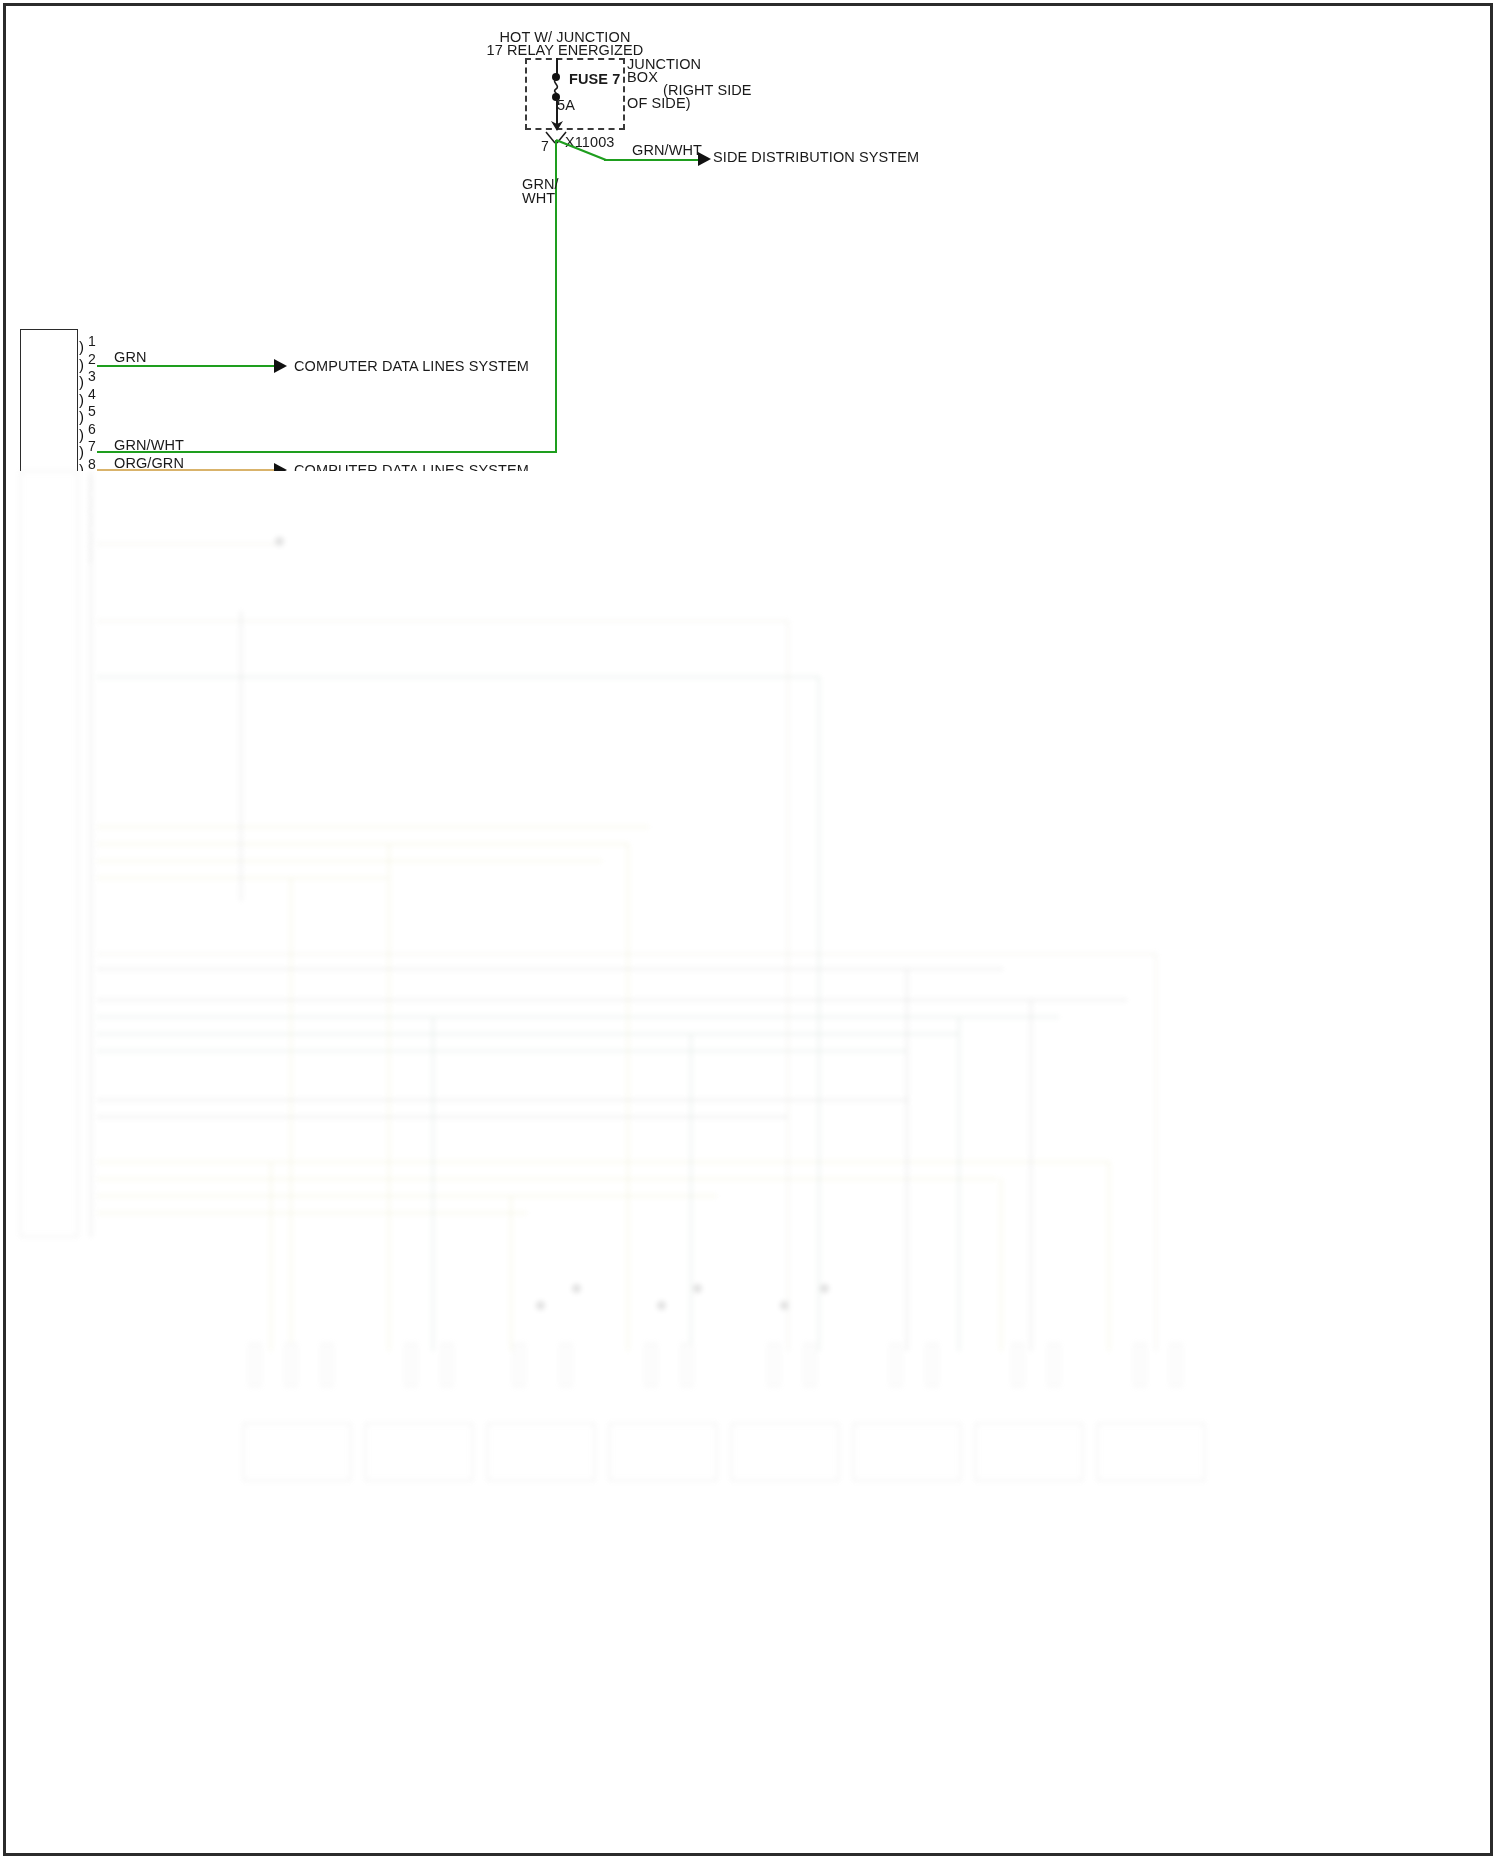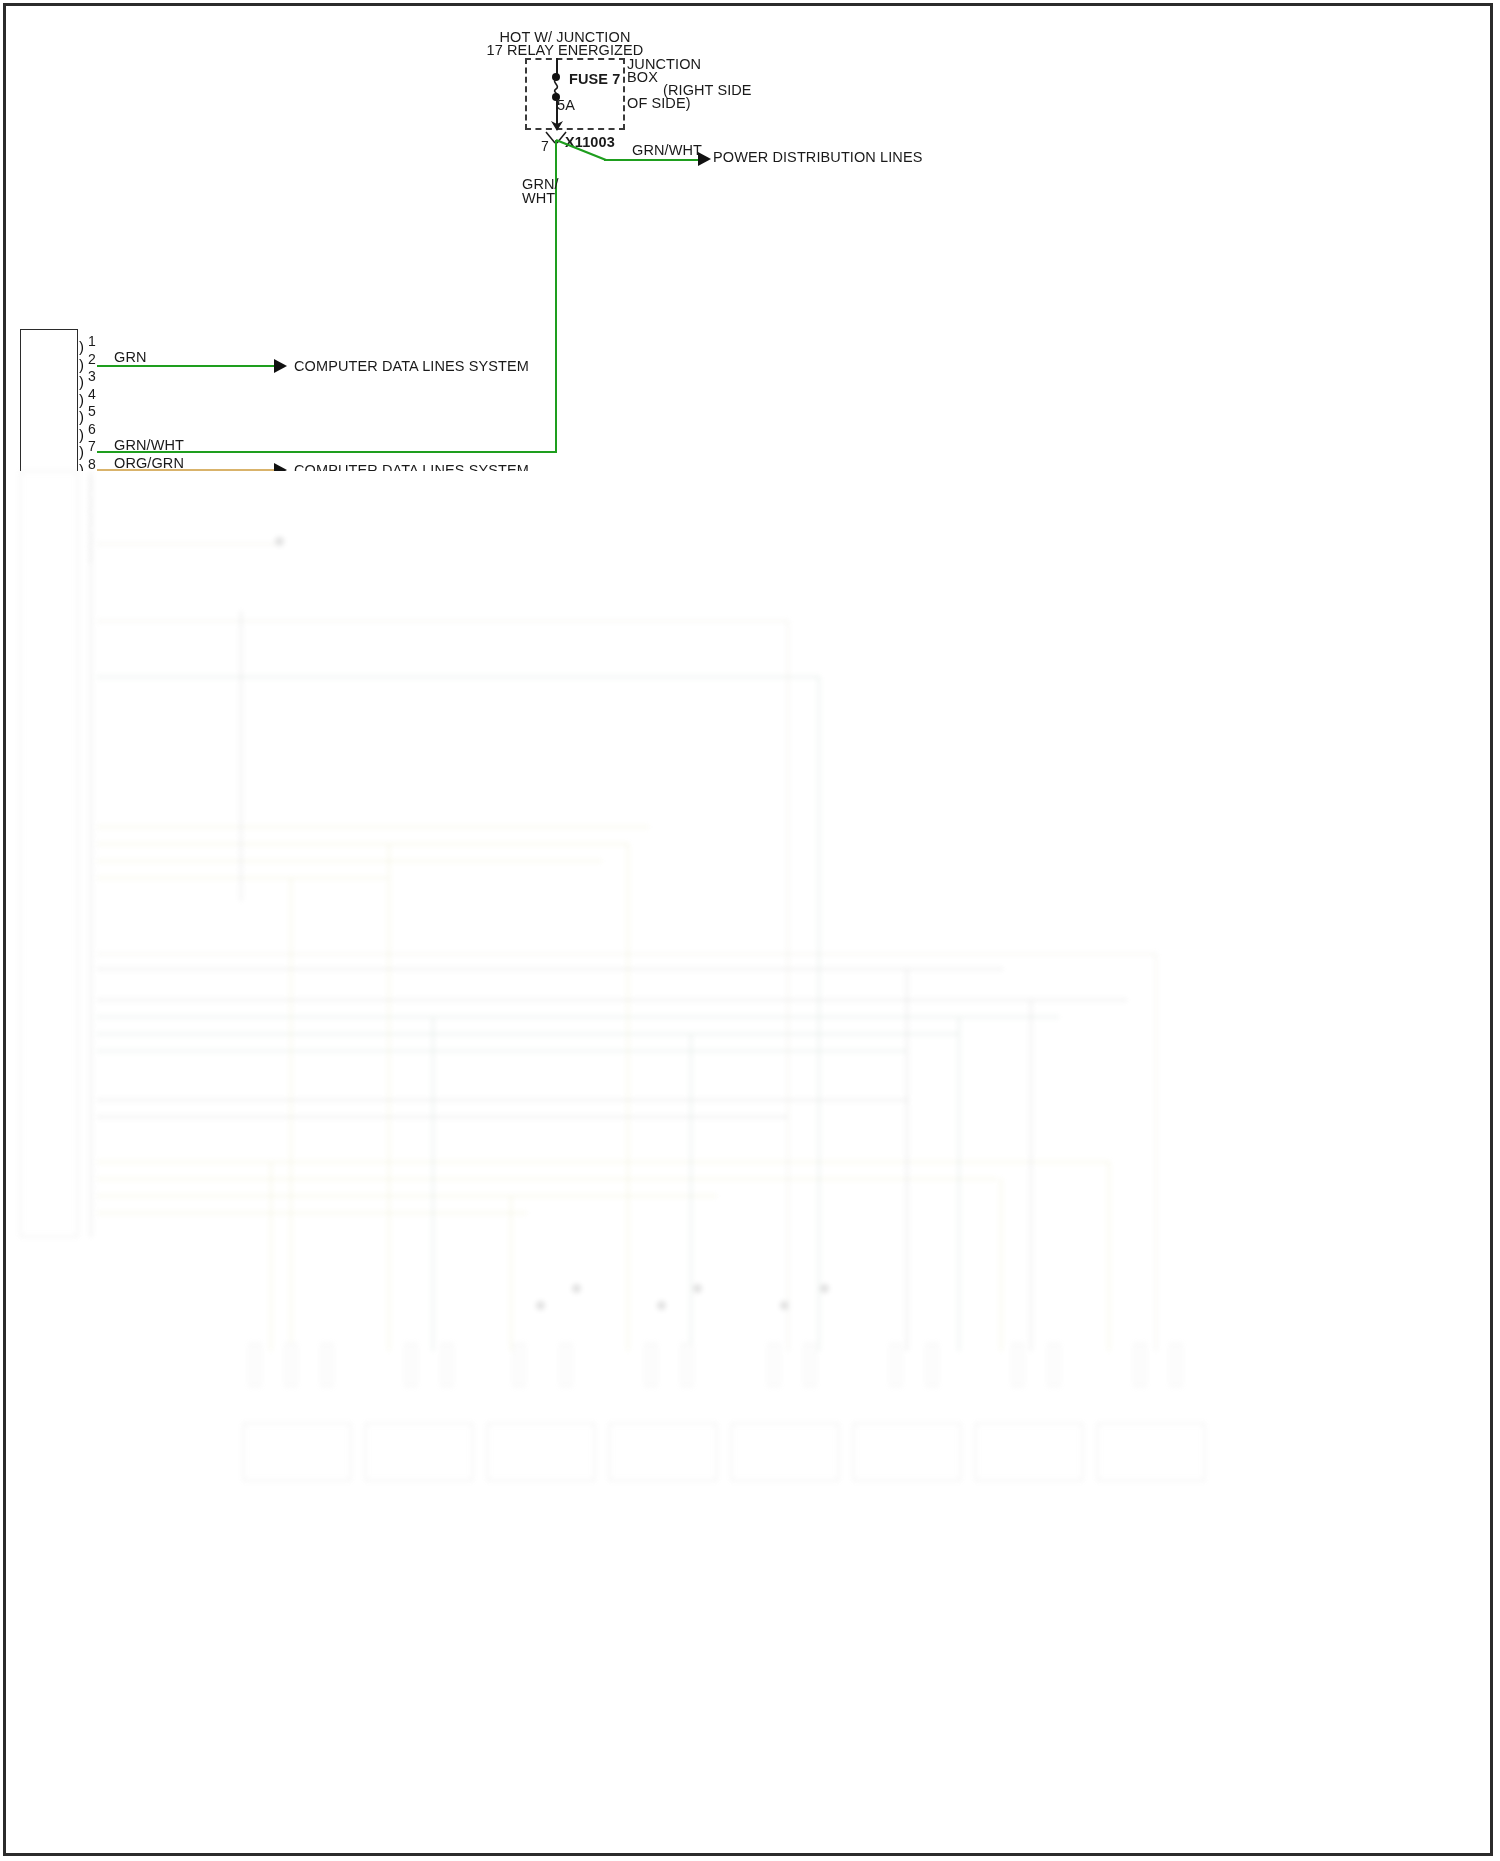--- a/index.html
+++ b/index.html
@@ -127,29 +127,29 @@
     <div class="lbl" style="left:627px;top:57px;">JUNCTION</div>
     <div class="lbl" style="left:627px;top:70px;">BOX</div>
     <div class="lbl" style="left:627px;top:83px;margin-left:36px;">(RIGHT SIDE</div>
     <div class="lbl" style="left:627px;top:96px;">OF SIDE)</div>
 
     <svg style="position:absolute;left:546px;top:132px;" width="24" height="14">
       <path d="M0,0 L9,11" fill="none" stroke="#1a1a1a" stroke-width="1.5"></path>
       <path d="M20,0 L11,11" fill="none" stroke="#1a1a1a" stroke-width="1.5"></path>
     </svg>
     <div class="pinnum" style="left:541px;top:138px;">7</div>
-    <div class="lbl" style="left:565px;top:135px;font-weight:bold;">X11003</div>
+    <div class="lbl" style="left:565px;top:135px;">X11003</div>
 
     <svg style="position:absolute;left:554px;top:140px;" width="60" height="24">
       <path d="M2,0 L52,20" fill="none" stroke="#1e9e1e" stroke-width="2.4"></path>
     </svg>
     <div class="w wh grn" style="left:604px;top:159px;width:95px;"></div>
     <div class="arrow" style="left:698px;top:152px;"></div>
     <div class="lbl" style="left:632px;top:143px;">GRN/WHT</div>
-    <div class="lbl" style="left:713px;top:150px;">POWER DISTRIBUTION LINES</div>
+    <div class="lbl" style="left:713px;top:150px;">SIDE DISTRIBUTION SYSTEM</div>
 
     <div class="w wv grn" style="left:555px;top:140px;height:312px;"></div>
     <div class="w wh grn" style="left:97px;top:451px;width:460px;"></div>
     <div class="lbl" style="left:522px;top:177px;">GRN/</div>
     <div class="lbl" style="left:522px;top:191px;">WHT</div>
 
     <div class="solidbox" style="left:20px;top:329px;width:58px;height:145px;"></div>
 
     <div class="brackets" style="left:79px;top:338px;">
       <span>)</span>

